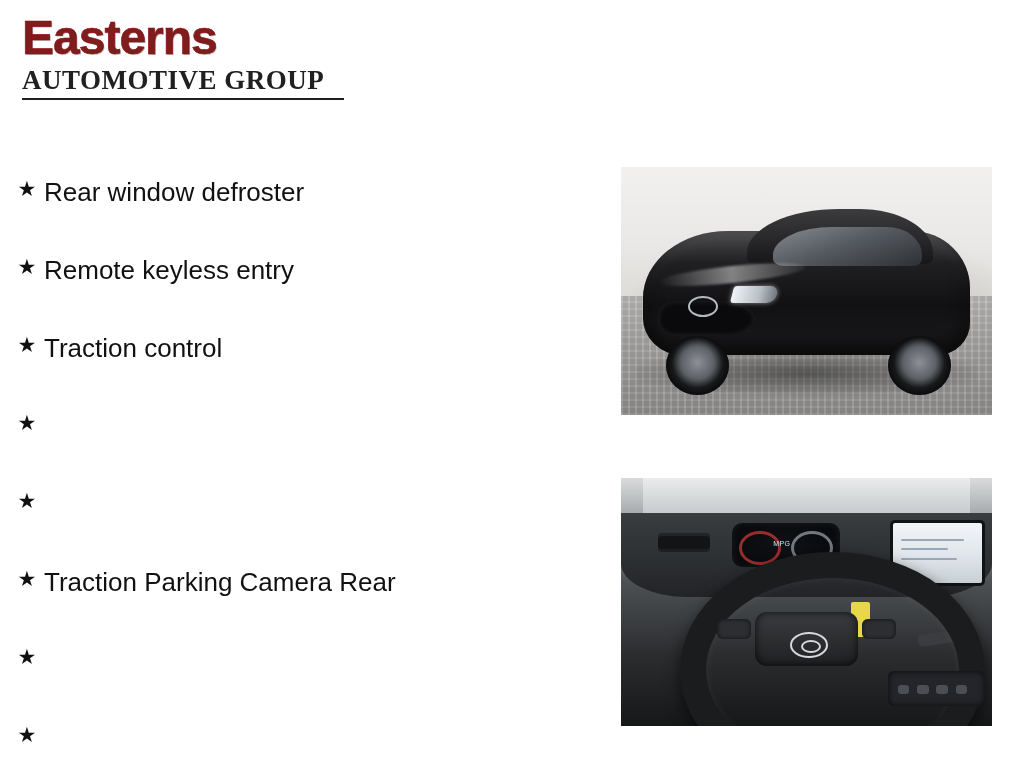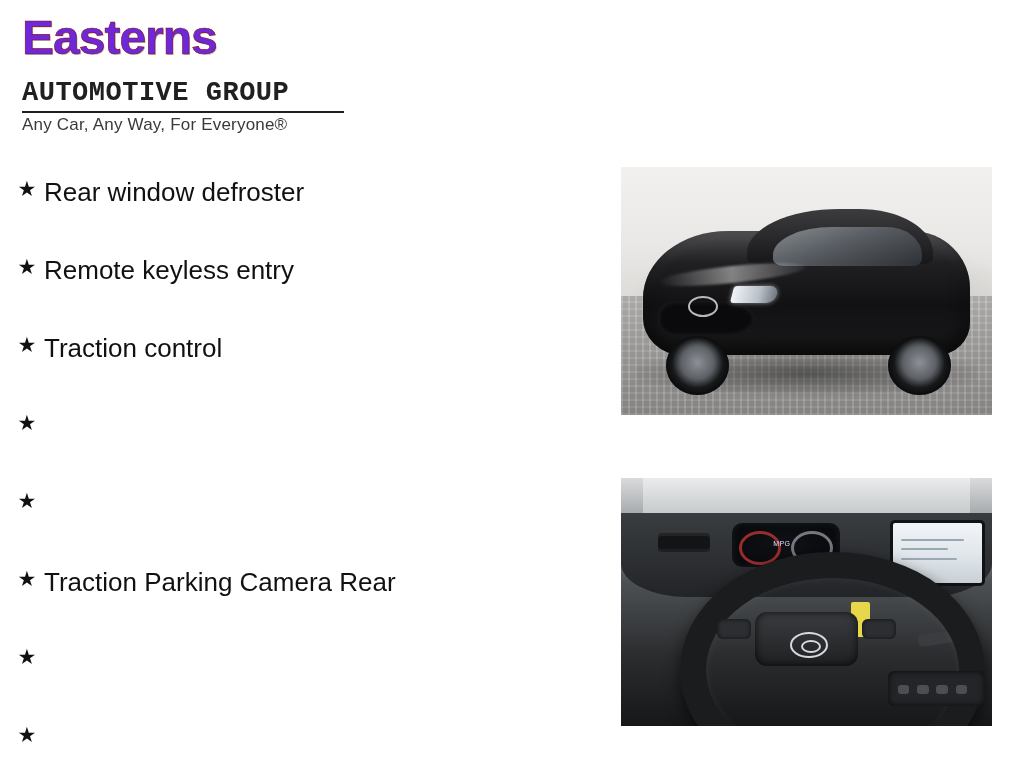--- a/index.html
+++ b/index.html
@@ -21,34 +21,34 @@
     position: absolute;
     left: 22px;
     top: 12px;
     width: 330px;
   }
   .logo-main {
     font-family: "Liberation Sans", sans-serif;
     font-weight: bold;
     font-size: 48px;
     line-height: 52px;
-    color: #6d28d9;
+    color: #7f1d1d;
     letter-spacing: -1px;
     -webkit-text-stroke: 0.6px #8a0a12;
     text-shadow: 1px 1px 0 rgba(0,0,0,0.25);
     white-space: nowrap;
   }
   .logo-sub {
-    font-family: Liberation Mono, monospace;
+    font-family: Liberation Serif, serif;
     font-weight: bold;
     font-size: 27px;
     line-height: 30px;
     color: #202020;
     letter-spacing: 0.5px;
-    margin-top: 14px;
+    margin-top: 1px;
     white-space: nowrap;
   }
   .logo-rule {
     width: 322px;
     height: 2px;
     background: #202020;
     margin: 3px 0 2px 0;
   }
   .logo-tag {
     font-family: "Liberation Sans", sans-serif;
@@ -376,21 +376,20 @@
     border-radius: 3px;
   }
 </style>
 </head>
 <body>
 
 <div class="logo">
   <div class="logo-main">Easterns</div>
   <div class="logo-sub">AUTOMOTIVE GROUP</div>
   <div class="logo-rule"></div>
-  <div class="logo-tag">Any Car, Any Way, For Everyone®</div>
 </div>
 
 <ul class="features">
   <li class="feature">
     <span class="bullet">★</span>
     <span class="ftext">Rear window defroster</span>
   </li>
   <li class="feature">
     <span class="bullet">★</span>
     <span class="ftext">Remote keyless entry</span>

